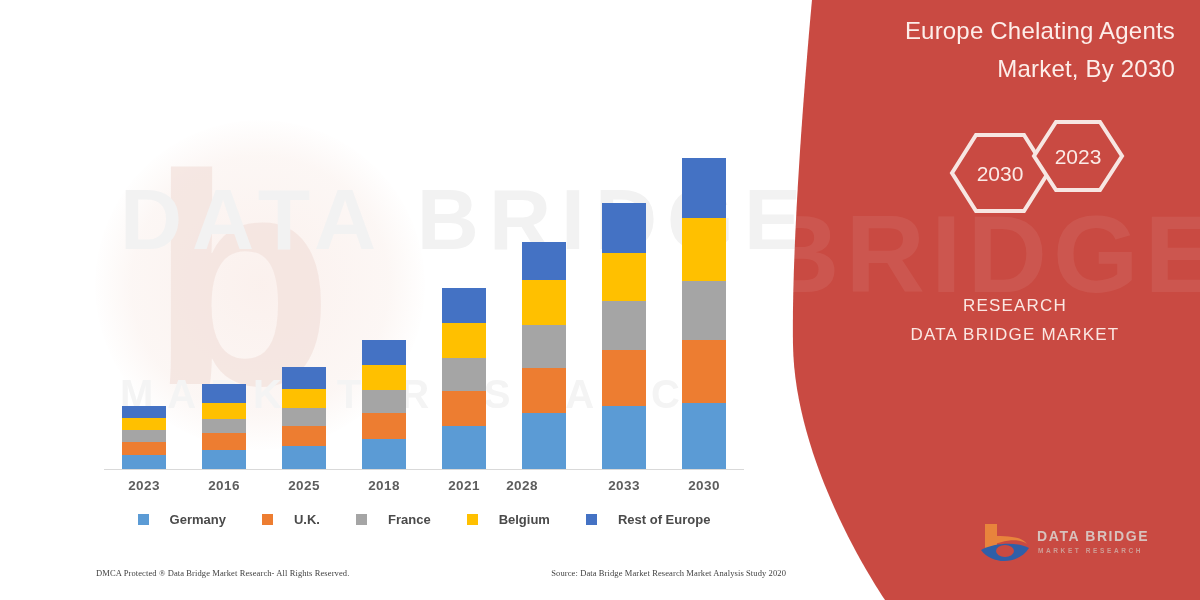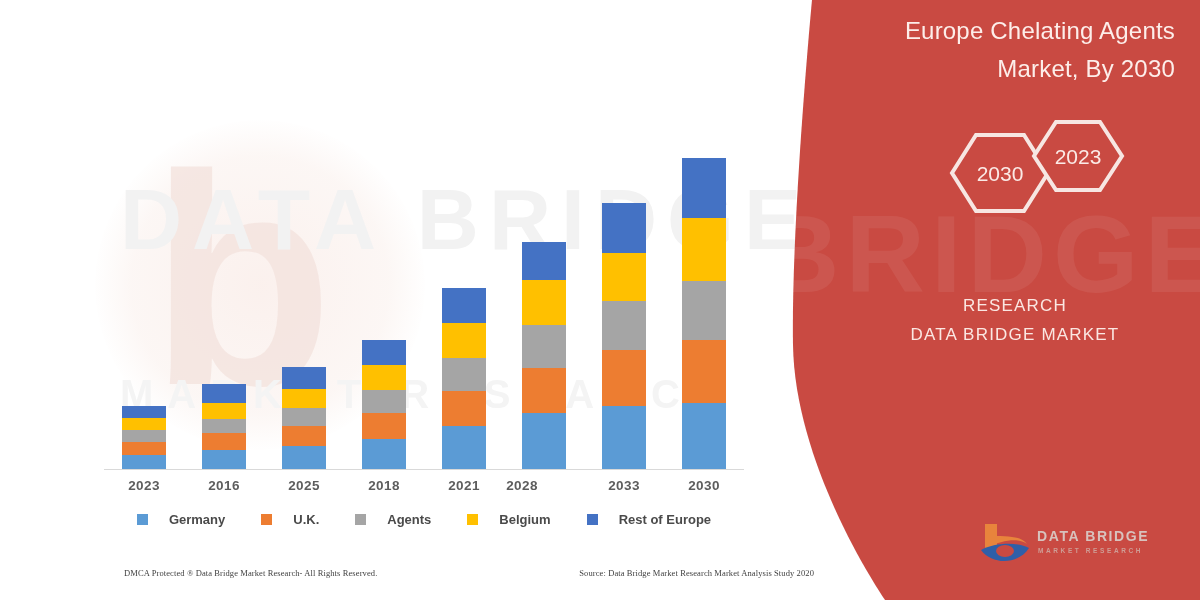--- a/index.html
+++ b/index.html
@@ -160,21 +160,20 @@
     position: absolute;
     left: 96px;
     top: 568px;
     width: 690px;
     display: flex;
     justify-content: space-between;
     font-size: 8.5px;
     color: #3f3f3f;
     font-family: "Liberation Serif", serif;
     letter-spacing: 0.1px;
-    margin-left: 28px;
   }
 
   
   .panel-wrap {
     position: absolute;
     left: 0; top: 0;
     width: 1200px; height: 600px;
     pointer-events: none;
   }
   .panel-content {
@@ -343,21 +342,21 @@
       <div class="legend-item">
         <span class="swatch" style="background: rgb(91, 155, 213);"></span>
         <span>Germany</span>
       </div>
       <div class="legend-item">
         <span class="swatch" style="background: rgb(237, 125, 49);"></span>
         <span>U.K.</span>
       </div>
       <div class="legend-item">
         <span class="swatch" style="background: rgb(165, 165, 165);"></span>
-        <span>Agents</span>
+        <span>France</span>
       </div>
       <div class="legend-item">
         <span class="swatch" style="background: rgb(255, 192, 0);"></span>
         <span>Belgium</span>
       </div>
       <div class="legend-item">
         <span class="swatch" style="background: rgb(68, 114, 196);"></span>
         <span>Rest of Europe</span>
       </div>
     </div>

